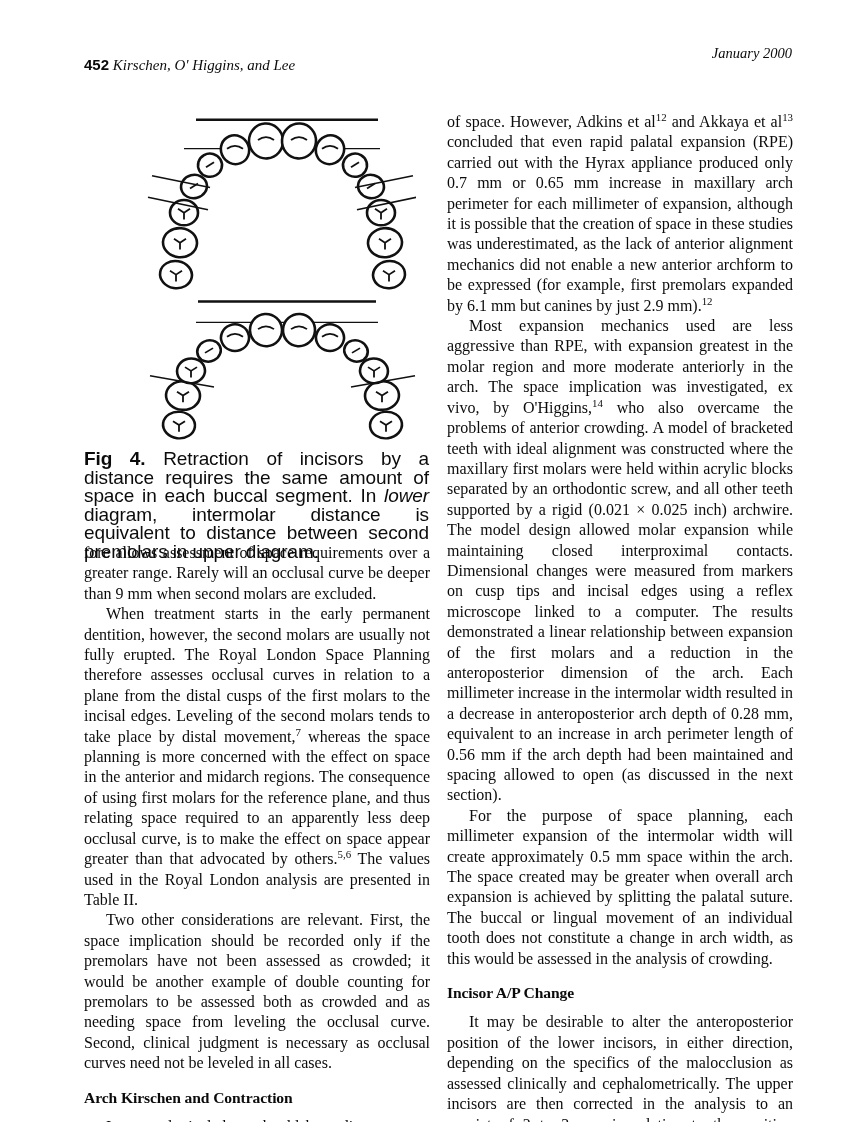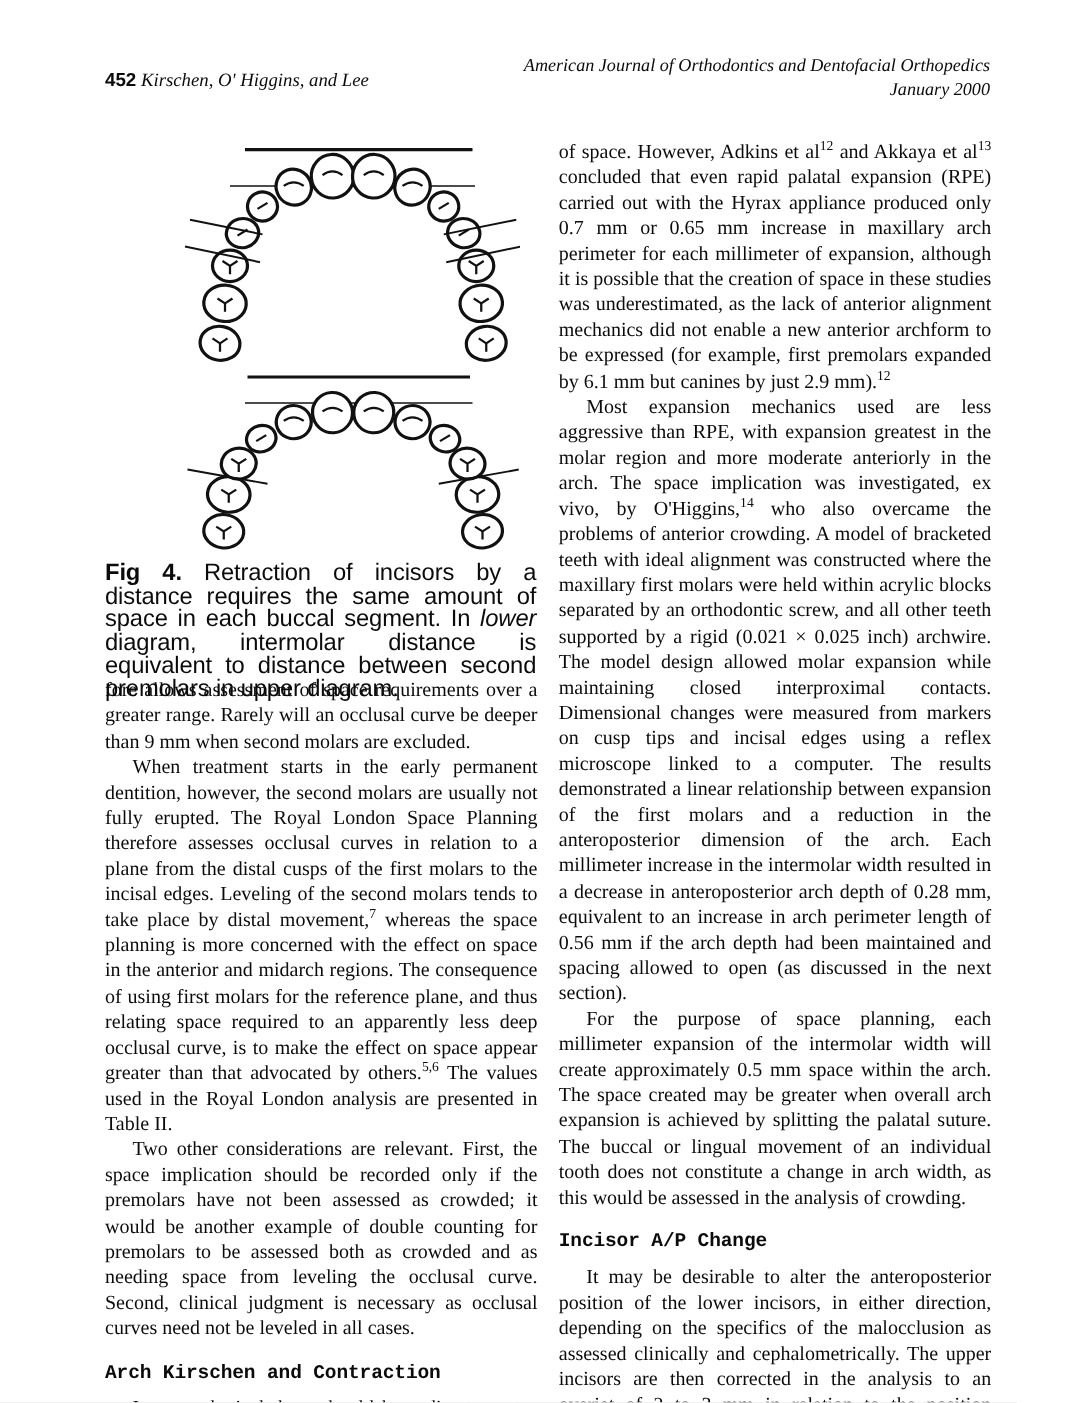--- a/index.html
+++ b/index.html
@@ -14,37 +14,36 @@
   .figure svg{display:block;margin-left:62px;}
   .caption{font-family:"Liberation Sans",sans-serif;font-size:19px;line-height:18.6px;
            text-align:justify;margin-top:6px;letter-spacing:-0.1px;}
   .caption .b{font-weight:bold;}
   .caption .i{font-style:italic;}
   .col{position:absolute;width:346px;font-size:16px;line-height:20.4px;text-align:justify;}
   .col-left{left:84px;top:543px;}
   .col-right{left:447px;top:112px;}
   .col p{margin:0;}
   .col p.ind{text-indent:22px;}
-  .col h3{font-family:Liberation Mono, monospace;font-size:15.6px;margin:14px 0 9px 0;
+  .col h3{font-family:Liberation Serif, serif;font-size:15.6px;margin:14px 0 9px 0;
           letter-spacing:-0.1px;}
   sup{font-size:68%;line-height:0;vertical-align:super;}
   .b{font-weight:bold;}
   .i{font-style:italic;}
 </style>
 </head>
 <body>
 
 <div class="page">
 
   <div class="header-left">
     <span class="pageno">452</span>
     <span class="authors">Kirschen, O' Higgins, and Lee</span>
   </div>
   <div class="header-right">
-    <div>American Journal of Orthodontics and Dentofacial Orthopedics</div>
     <div>January 2000</div>
   </div>
 
   <div class="figure">
     <svg id="arch-upper" width="270" height="184" viewBox="0 0 270 190" preserveAspectRatio="none">
         <line x1="50" y1="10" x2="232" y2="10" stroke="#111" stroke-width="2.6"></line>
         <line x1="38" y1="40" x2="234" y2="40" stroke="#111" stroke-width="1.3"></line>
         <ellipse cx="30" cy="170" rx="16" ry="14" transform="rotate(10 30 170)" fill="#fff" stroke="#111" stroke-width="2.6"></ellipse>
         <path d="M30 170 l-6 -4 M30 170 l6 -4 M30 170 l0 7" stroke="#111" stroke-width="1.8" fill="none"></path>
         <ellipse cx="34" cy="137" rx="17" ry="15" transform="rotate(5 34 137)" fill="#fff" stroke="#111" stroke-width="2.6"></ellipse>

